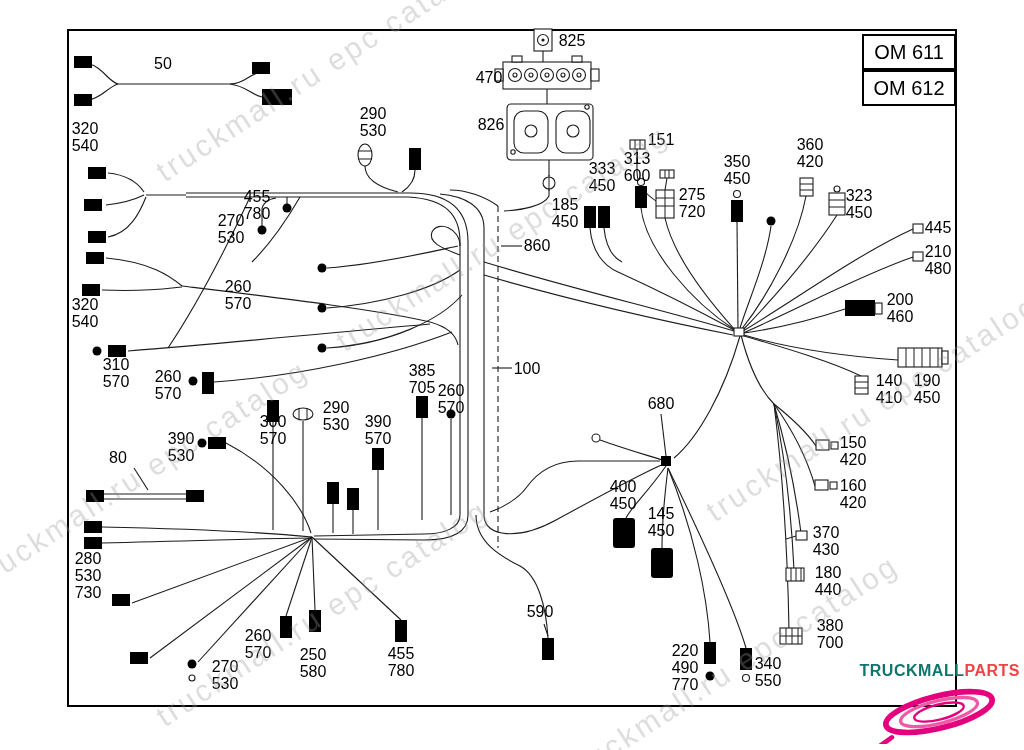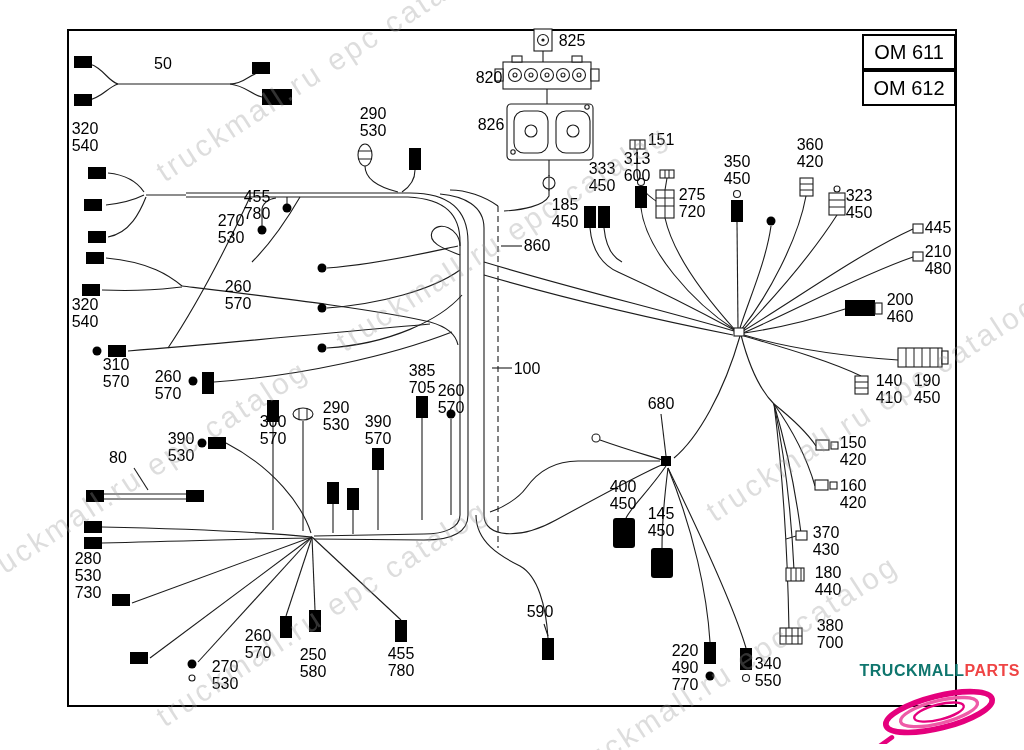--- a/index.html
+++ b/index.html
@@ -336,21 +336,21 @@
     <circle cx="513" cy="152" r="2.2"></circle>
       <circle cx="587" cy="107" r="2.2"></circle>
     <circle cx="549" cy="183" r="6"></circle>
       <line x1="549" y1="175" x2="549" y2="191"></line>
   </g>
 </svg>
 
 <div id="label-layer">
     <div class="part-label" style="left: 163px; top: 55px;">50</div>
     <div class="part-label" style="left: 572px; top: 32px;">825</div>
-    <div class="part-label" style="left: 489px; top: 69px;">820</div>
+    <div class="part-label" style="left: 489px; top: 69px;">470</div>
     <div class="part-label" style="left: 491px; top: 116px;">826</div>
     <div class="part-label" style="left: 373px; top: 105px;">290
 530</div>
     <div class="part-label" style="left: 85px; top: 120px;">320
 540</div>
     <div class="part-label" style="left: 661px; top: 131px;">151</div>
     <div class="part-label" style="left: 257px; top: 188px;">455
 780</div>
     <div class="part-label" style="left: 231px; top: 212px;">270
 530</div>

